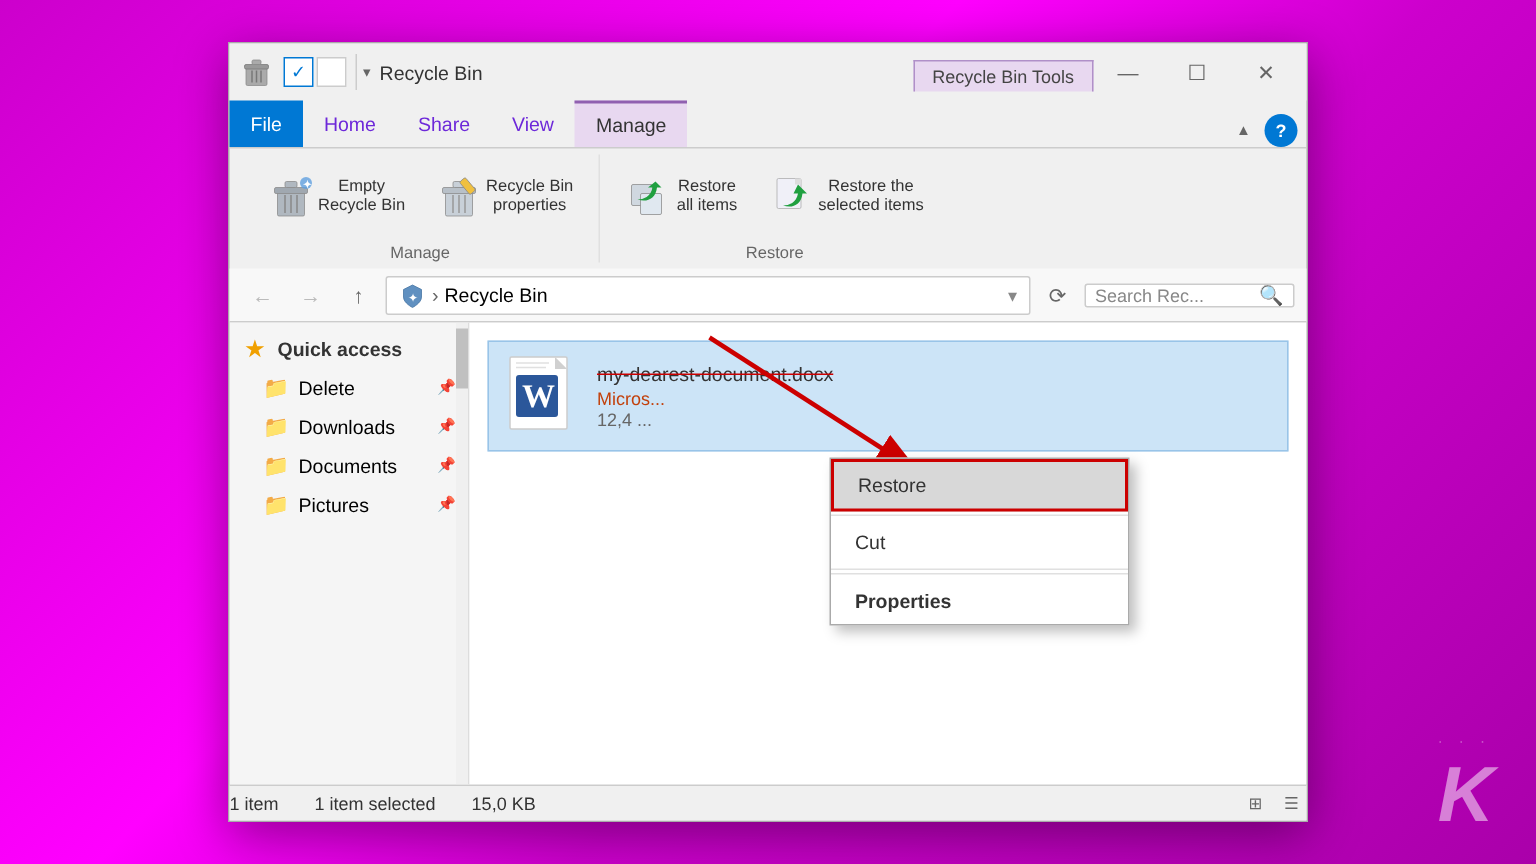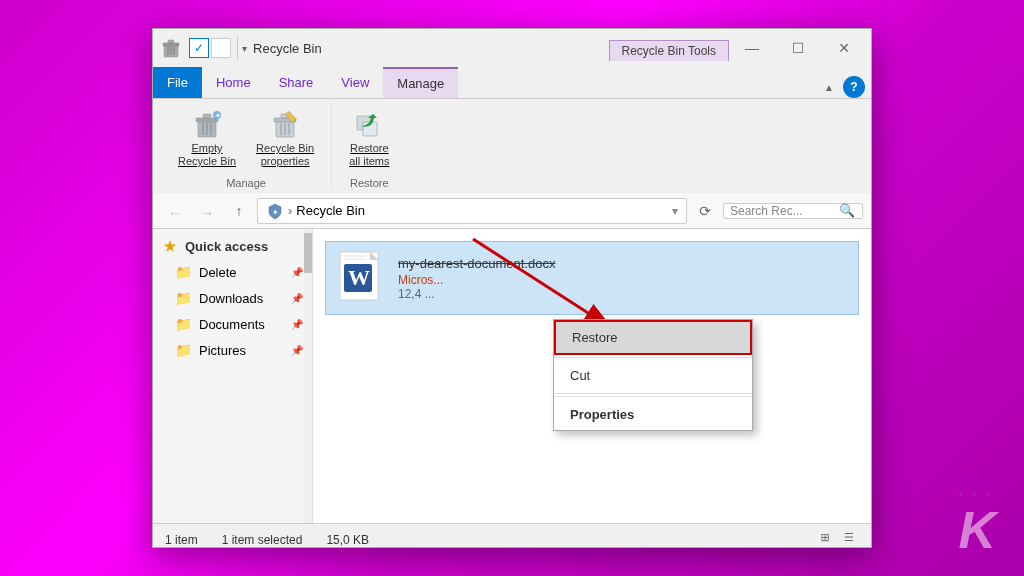--- a/index.html
+++ b/index.html
@@ -157,29 +157,28 @@
     .ribbon-group-label {
       font-size: 11px;
       color: #666;
       text-align: center;
       margin-top: 2px;
       padding-top: 2px;
       border-top: none;
     }
     .ribbon-button {
       display: flex;
-      flex-direction: column;
+      flex-direction: row;
       align-items: center;
       gap: 2px;
       padding: 4px 8px;
       cursor: pointer;
       border: 1px solid transparent;
       background: transparent;
       min-width: 50px;
-      text-decoration: underline;
     }
     .ribbon-button-icon {
       width: 32px;
       height: 32px;
       display: flex;
       align-items: center;
       justify-content: center;
     }
     .ribbon-button-label {
       font-size: 11px;
@@ -367,22 +366,22 @@
     .restore-highlight {
       border: 2px solid #cc0000;
     }
 
     
     .statusbar {
       height: 24px;
       background: #f0f0f0;
       border-top: 1px solid #ccc;
       display: flex;
-      align-items: flex-end;
-      padding: 0 12px;
+      align-items: center;
+      padding: 0 0;
       font-size: 12px;
       color: #333;
       gap: 24px;
     }
     .statusbar-right {
       margin-left: auto;
       display: flex;
       gap: 4px;
     }
     .view-btn {
@@ -516,20 +515,32 @@
 
               <rect x="4" y="8" width="14" height="14" rx="1" fill="#d0d8e0" stroke="#888" stroke-width="0.5"></rect>
               <rect x="10" y="14" width="14" height="14" rx="1" fill="#e0e8f0" stroke="#888" stroke-width="0.5"></rect>
 
               <path d="M20 6 L24 10 L21 10 C20 18 14 20 8 18 C12 18 17 16 18 10 L15 10 Z" fill="#20a040"></path>
             </svg>
           </div>
           <span class="ribbon-button-label">Restore<br>all items</span>
         </button>
 
+        <button class="ribbon-button">
+          <div class="ribbon-button-icon">
+            <svg width="32" height="32" viewBox="0 0 32 32">
+
+              <rect x="6" y="4" width="16" height="20" rx="1" fill="#f0f0f8" stroke="#aaa" stroke-width="0.5"></rect>
+              <rect x="18" y="4" width="4" height="4" fill="#ddd"></rect>
+
+              <path d="M20 8 L26 14 L23 14 C22 22 16 24 10 22 C14 22 19 20 20 14 L17 14 Z" fill="#20a040"></path>
+            </svg>
+          </div>
+          <span class="ribbon-button-label">Restore the<br>selected items</span>
+        </button>
       </div>
       <div class="ribbon-group-label">Restore</div>
     </div>
   </div>
 
   <div class="addressbar">
     <button class="nav-btn disabled">←</button>
     <button class="nav-btn disabled">→</button>
     <button class="nav-btn">↑</button>
 

